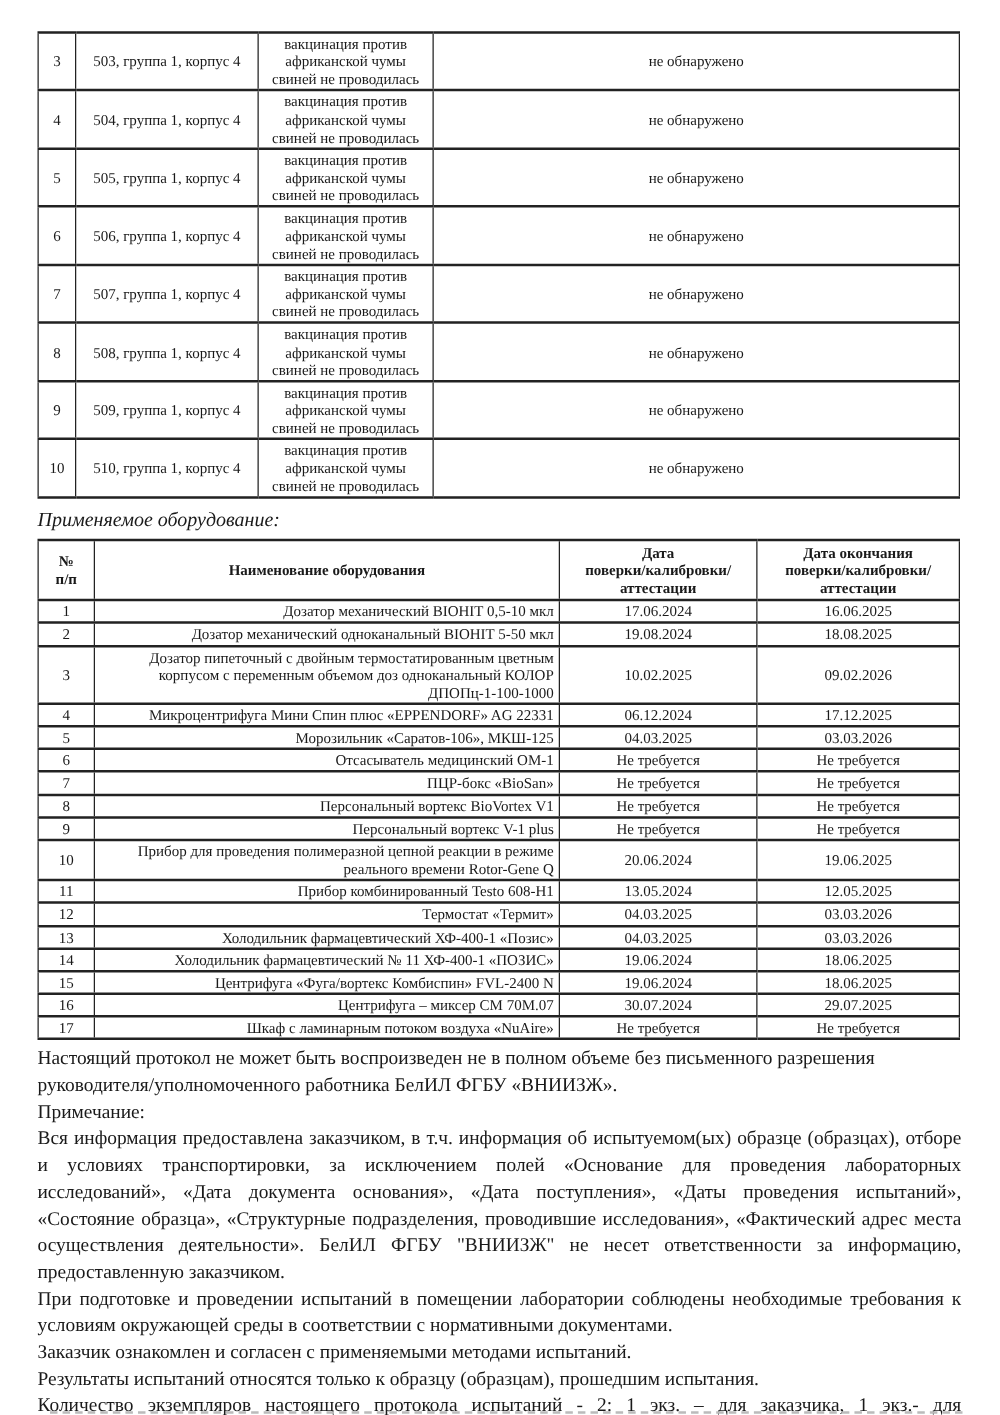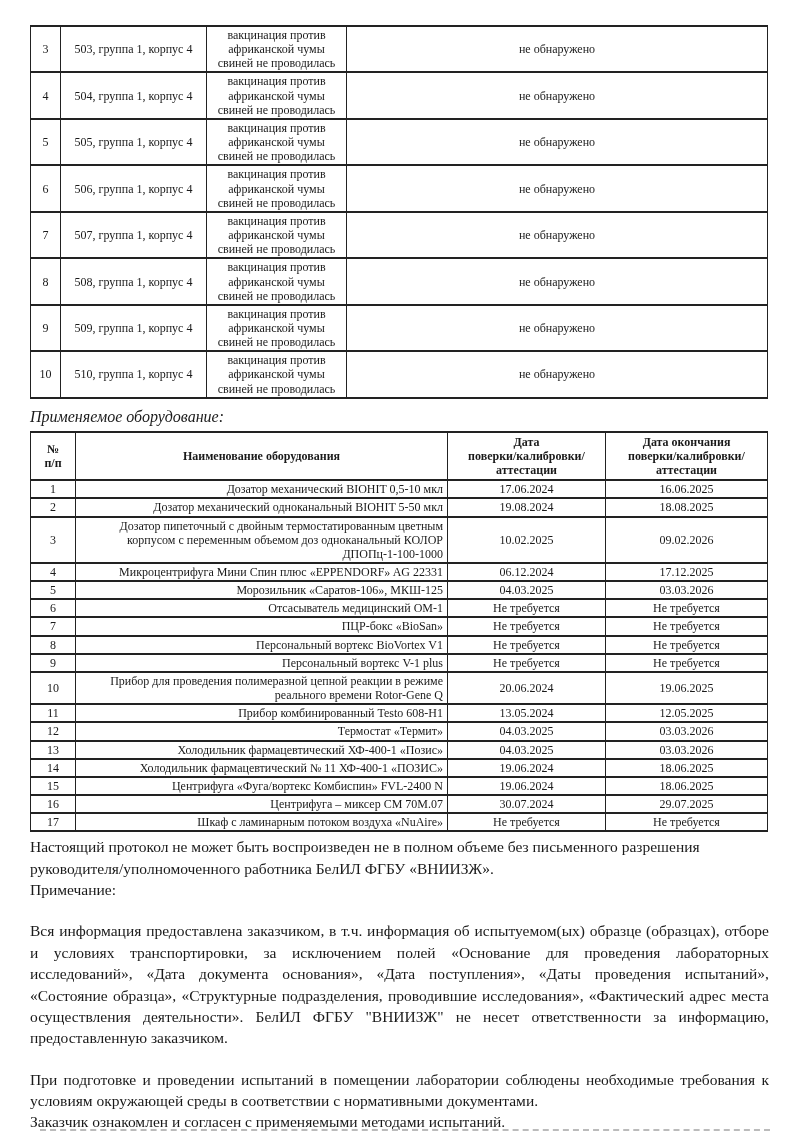--- a/index.html
+++ b/index.html
@@ -28,21 +28,21 @@
   .equipment-table td.name-cell{text-align:right;padding-left:8px;}
   .equipment-table .col-eq-num{width:45px;}
   .equipment-table .col-eq-name{width:372px;}
   .equipment-table .col-eq-d1{width:158px;}
   .equipment-table .col-eq-d2{width:auto;}
   .pre-line{white-space:pre-line;}
 
   
   .notes{margin-top:4px;font-size:15.5px;line-height:1.38;}
   .notes p{margin:0;}
-  .notes p.justify{text-align:justify;margin-top:20px;}
+  .notes p.justify{text-align:justify;}
 
   
   .footer{position:absolute;left:30px;right:28px;bottom:10px;font-size:12px;}
   .footer-line1{margin-bottom:6px;}
   .footer-line2{display:flex;justify-content:space-between;}
   .scan-artifact{position:absolute;left:40px;right:30px;bottom:1px;height:0;
     border-bottom:2px dashed #bbb;}
 </style>
 </head>
 <body>

